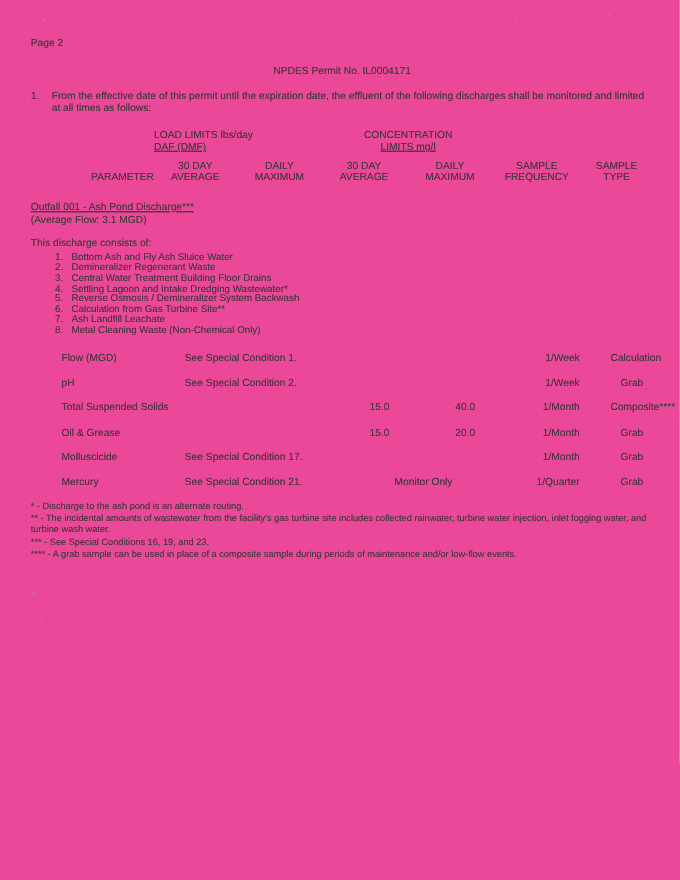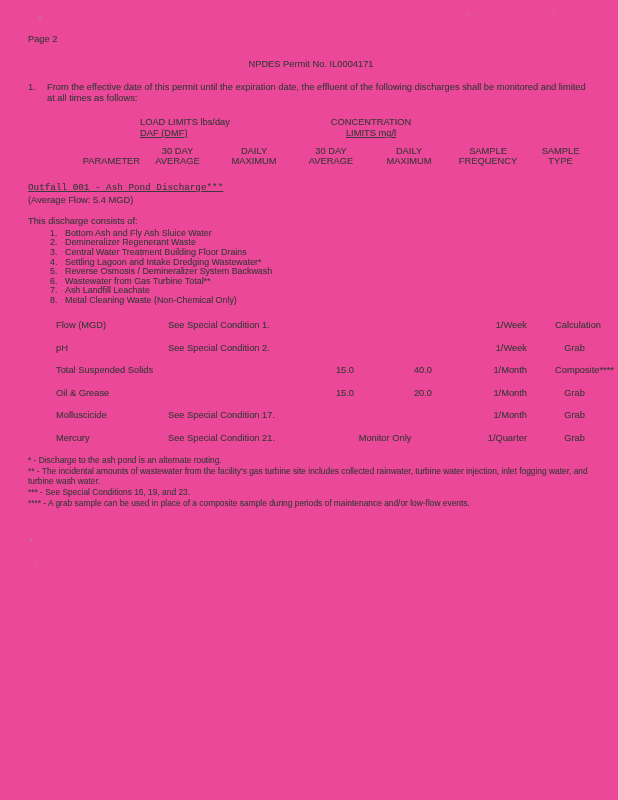--- a/index.html
+++ b/index.html
@@ -27,21 +27,21 @@
   .u { text-decoration: underline; }
 
   .col-row { margin-top: 7px; margin-bottom: 16px; align-items: end; }
   .col-row .col { text-align: center; }
   .col-row .col.first { text-align: right; padding-left: 48px; }
   .col-row .col div { line-height: 10.5px; }
   .col-c1 { grid-column: 1; } .col-c2 { grid-column: 2; } .col-c3 { grid-column: 3; }
   .col-c4 { grid-column: 4; } .col-c5 { grid-column: 5; } .col-c6 { grid-column: 6; }
   .col-c7 { grid-column: 7; }
 
-  .outfall-head { text-decoration: underline; margin-bottom: 1px; font-family: Liberation Mono, monospace; }
+  .outfall-head { text-decoration: underline; margin-bottom: 1px; }
   .outfall-sub { margin-bottom: 10px; }
   .consists { margin-bottom: 2px; }
   .dlist { margin-left: 22px; margin-bottom: 15px; font-size: 8.9px; }
   .dli { display: flex; line-height: 9.6px; }
   .dli .n { width: 15px; flex: none; }
 
   .row { margin-bottom: 11.5px; }
   .cell { white-space: nowrap; padding-left: 28px; }
   .param { grid-column: 1; }
   .note  { grid-column: 2 / 4; }
@@ -117,21 +117,21 @@
       <div>SAMPLE</div>
       <div>FREQUENCY</div>
     </div>
     <div class="col col-c7">
       <div>SAMPLE</div>
       <div>TYPE</div>
     </div>
   </div>
 
   <div class="outfall-head">Outfall 001 - Ash Pond Discharge***</div>
-  <div class="outfall-sub">(Average Flow:  5.4 MGD)</div>
+  <div class="outfall-sub">(Average Flow:  3.1 MGD)</div>
   <div class="consists">This discharge consists of:</div>
 
   <div class="dlist">
     <div class="dli">
         <span class="n">1.</span>
         <span>Bottom Ash and Fly Ash Sluice Water</span>
       </div>
     <div class="dli">
         <span class="n">2.</span>
         <span>Demineralizer Regenerant Waste</span>
@@ -143,21 +143,21 @@
     <div class="dli">
         <span class="n">4.</span>
         <span>Settling Lagoon and Intake Dredging Wastewater*</span>
       </div>
     <div class="dli">
         <span class="n">5.</span>
         <span>Reverse Osmosis / Demineralizer System Backwash</span>
       </div>
     <div class="dli">
         <span class="n">6.</span>
-        <span>Wastewater from Gas Turbine Total**</span>
+        <span>Calculation from Gas Turbine Site**</span>
       </div>
     <div class="dli">
         <span class="n">7.</span>
         <span>Ash Landfill Leachate</span>
       </div>
     <div class="dli">
         <span class="n">8.</span>
         <span>Metal Cleaning Waste (Non-Chemical Only)</span>
       </div>
   </div>

